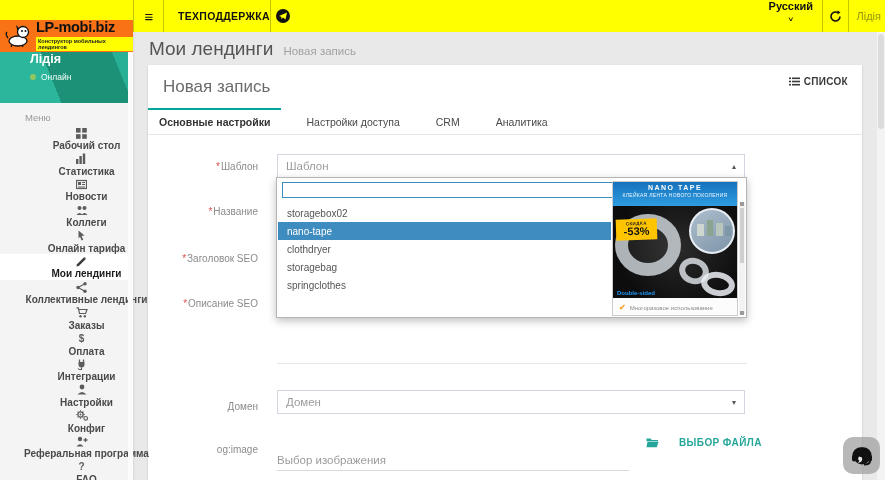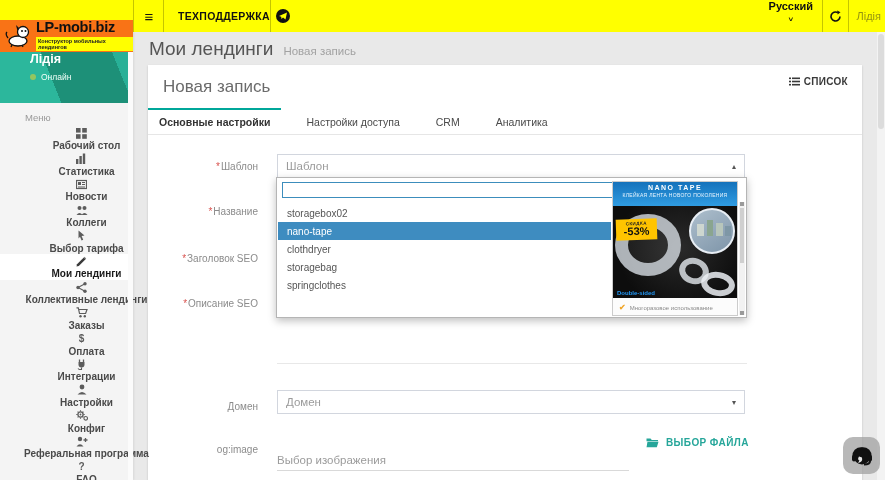--- a/index.html
+++ b/index.html
@@ -53,21 +53,21 @@
   .tab.active { font-weight:bold; color:#333; border-top:2px solid #00a79a; }
 
   .flabel { position:absolute; left:0; width:110px; text-align:right; font-size:10px; color:#8b8b8b; }
   .req { color:#d9534f; margin-right:1px; }
   .select-box { position:absolute; left:129px; width:468px; height:24px; border:1px solid #d2d6de; background:#fff; display:flex; align-items:center; padding:0 8px; font-size:11.5px; color:#9b9b9b; cursor:pointer; }
   .select-caret { position:absolute; right:8px; font-size:8px; color:#555; }
   .underline-row { position:absolute; left:129px; height:1px; background:#e8e8e8; }
 
   .uinput { position:absolute; left:129px; width:352px; height:22px; border:none; border-bottom:1px solid #d9d9d9; font-size:11.5px; color:#444; background:transparent; outline:none; font-family:"Liberation Sans",sans-serif;margin-top:16px; }
   .uinput::placeholder { color:#9b9b9b; }
-  .file-btn { position:absolute; left:498px; display:flex; align-items:center; gap:7px; cursor:pointer; }
+  .file-btn { position:absolute; left:498px; display:flex; align-items:center; gap:20px; cursor:pointer; }
   .file-btn span { font-size:10px; font-weight:bold; color:#26a69a; letter-spacing:0.4px; }
 
   
   .dropdown { position:absolute; left:128px; top:112px; width:471px; height:141px; background:#fff; border:1px solid #b5b5b5; box-shadow:0 3px 8px rgba(0,0,0,0.25); z-index:20; }
   .dd-search { position:absolute; left:5px; top:4px; width:455px; height:16px; border:1px solid #3c8dbc; font-size:11px; padding:0 4px; outline:none; font-family:"Liberation Sans",sans-serif; }
   .dd-list { position:absolute; left:1px; top:26px; width:333px; }
   .dd-item { height:18px; display:flex; align-items:center; padding-left:9px; font-size:10px; color:#555; cursor:pointer; }
   .dd-item.selected { background:#3e8cc0; color:#fff; }
   .dd-scroll { position:absolute; right:1px; top:24px; width:6px; height:113px; background:#f2f2f2; }
   .dd-scroll .thumb { position:absolute; left:1px; top:6px; width:4px; height:55px; background:#cfcfcf; }
@@ -199,21 +199,21 @@
           </svg>
         </span>
       <span class="slabel">Коллеги</span>
     </div>
     <div class="sitem">
       <span class="sicon">
           <svg width="11" height="11" viewBox="0 0 11 11" fill="#5c5c5c">
             <path d="M2.5 0.5 L8.5 5.5 L5.6 6 L7.2 9.8 L5.6 10.5 L4 6.8 L2.5 8.6 Z"></path>
           </svg>
         </span>
-      <span class="slabel">Выбор тарифа</span>
+      <span class="slabel">Онлайн тарифа</span>
     </div>
     <div class="sitem active">
       <span class="sicon">
           <svg width="11" height="11" viewBox="0 0 11 11" fill="#3a3a3a">
             <path d="M0.5 10.5 L1 8.2 L7.8 1.4 L9.6 3.2 L2.8 10 Z"></path>
             <path d="M8.4 0.8 L10.2 2.6 L9.6 3.2 L7.8 1.4 Z" fill="#777"></path>
           </svg>
         </span>
       <span class="slabel">Мои лендинги</span>
     </div>

